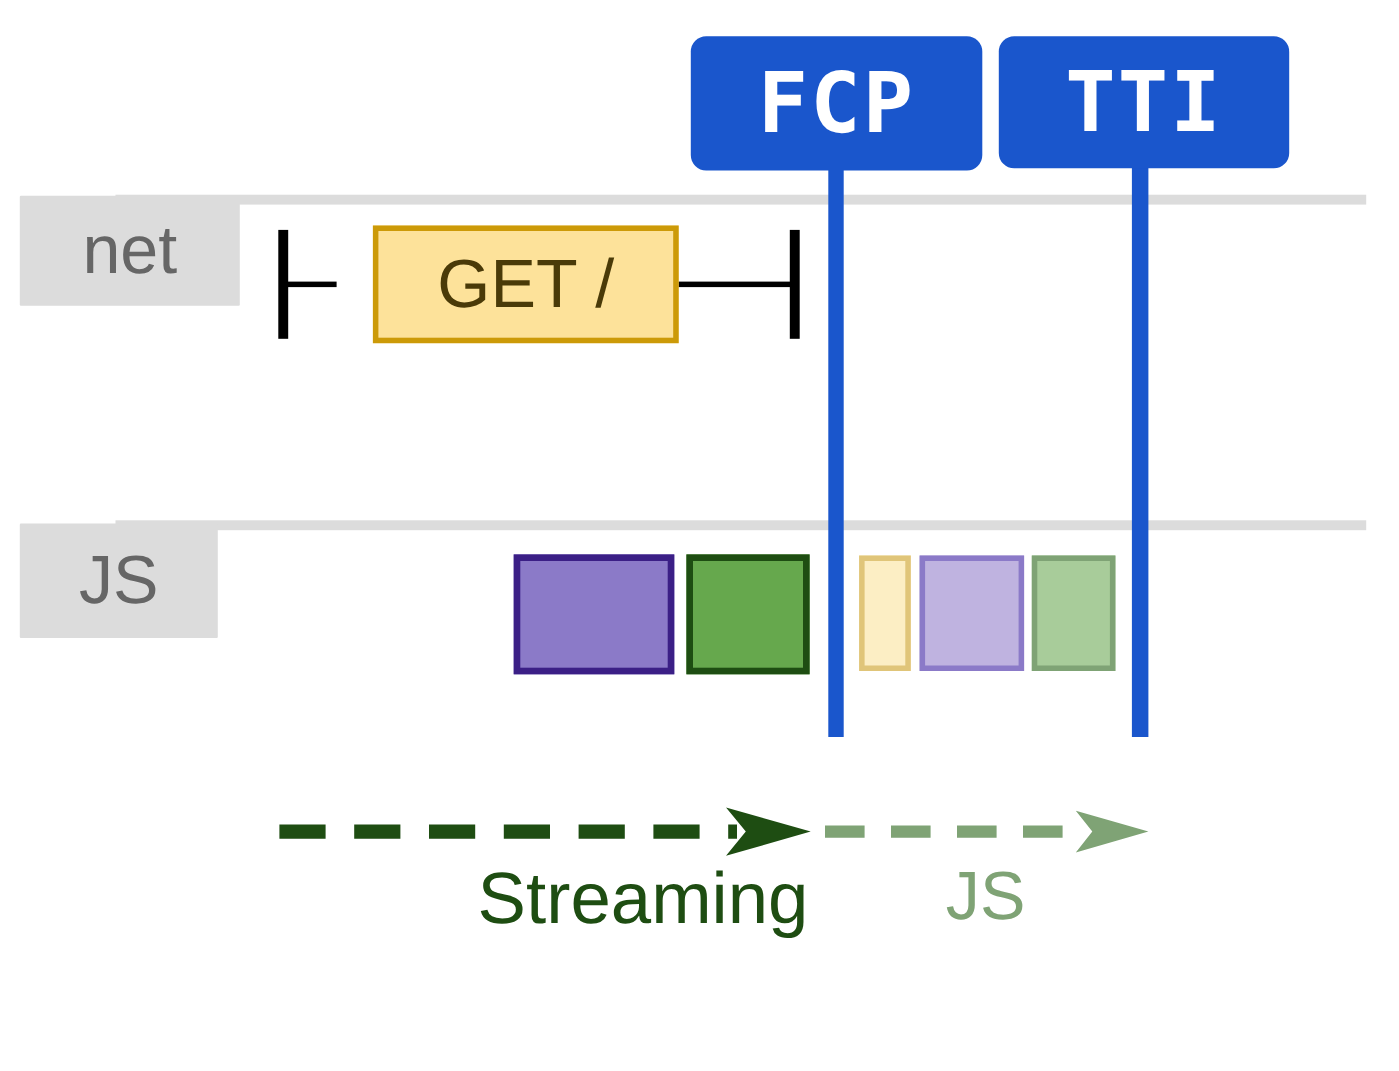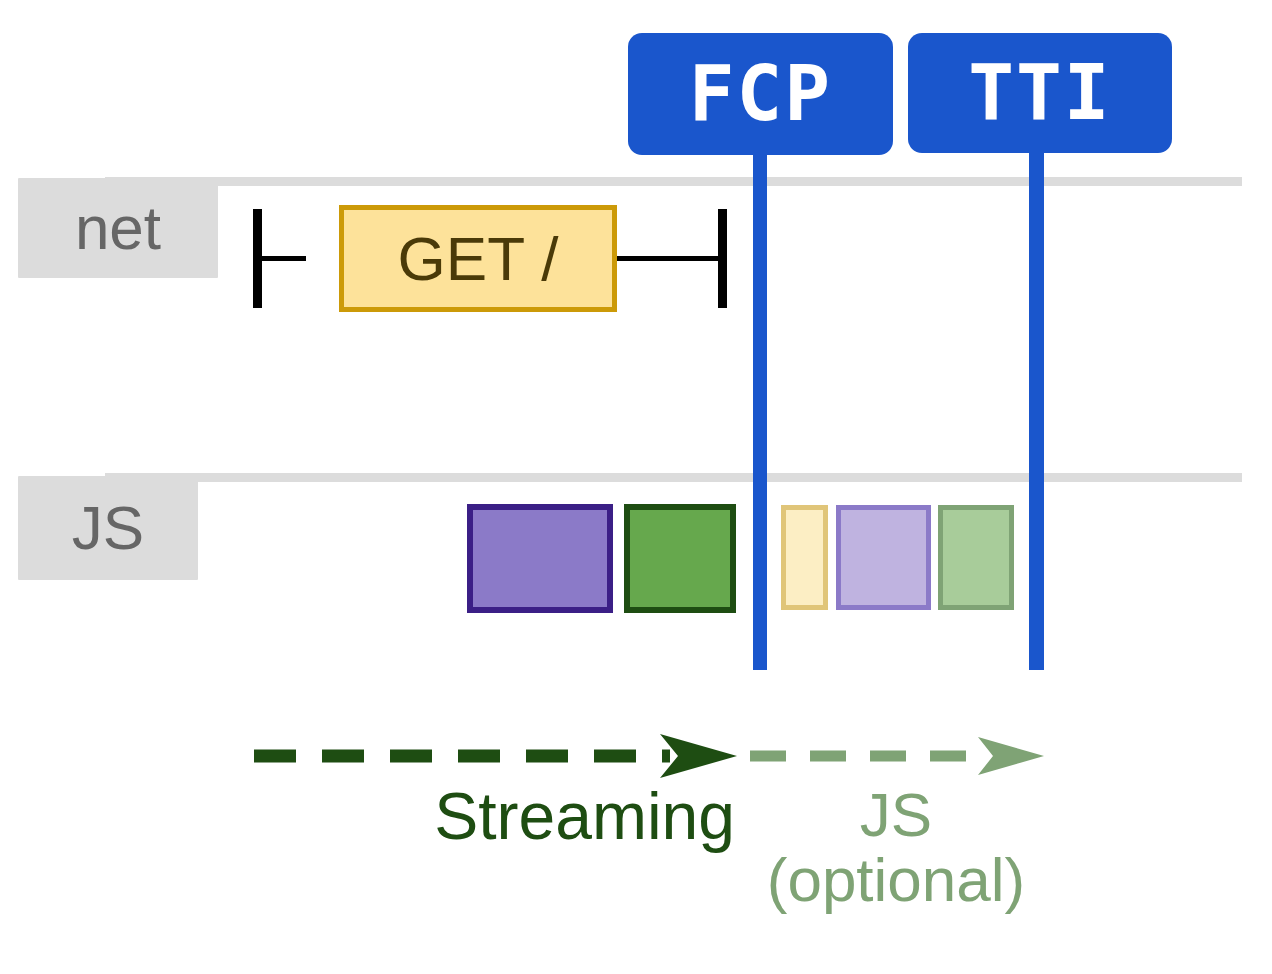--- a/index.html
+++ b/index.html
@@ -196,16 +196,15 @@
 
   <svg class="arrow-svg arrow-jsopt" width="305" height="60">
     <line x1="4" y1="26" x2="238" y2="26" stroke="#7fa375" stroke-width="11" stroke-dasharray="36 24" stroke-linecap="butt"></line>
     <path d="M 232 7 L 298 26 L 232 45 L 247 26 Z" fill="#7fa375"></path>
   </svg>
 
   <div class="phase-caption caption-streaming">Streaming</div>
 
   <div class="phase-caption caption-jsopt">
     <div>JS</div>
-    <div>(optional)</div>
   </div>
 
 </div>
 
 </body></html>

